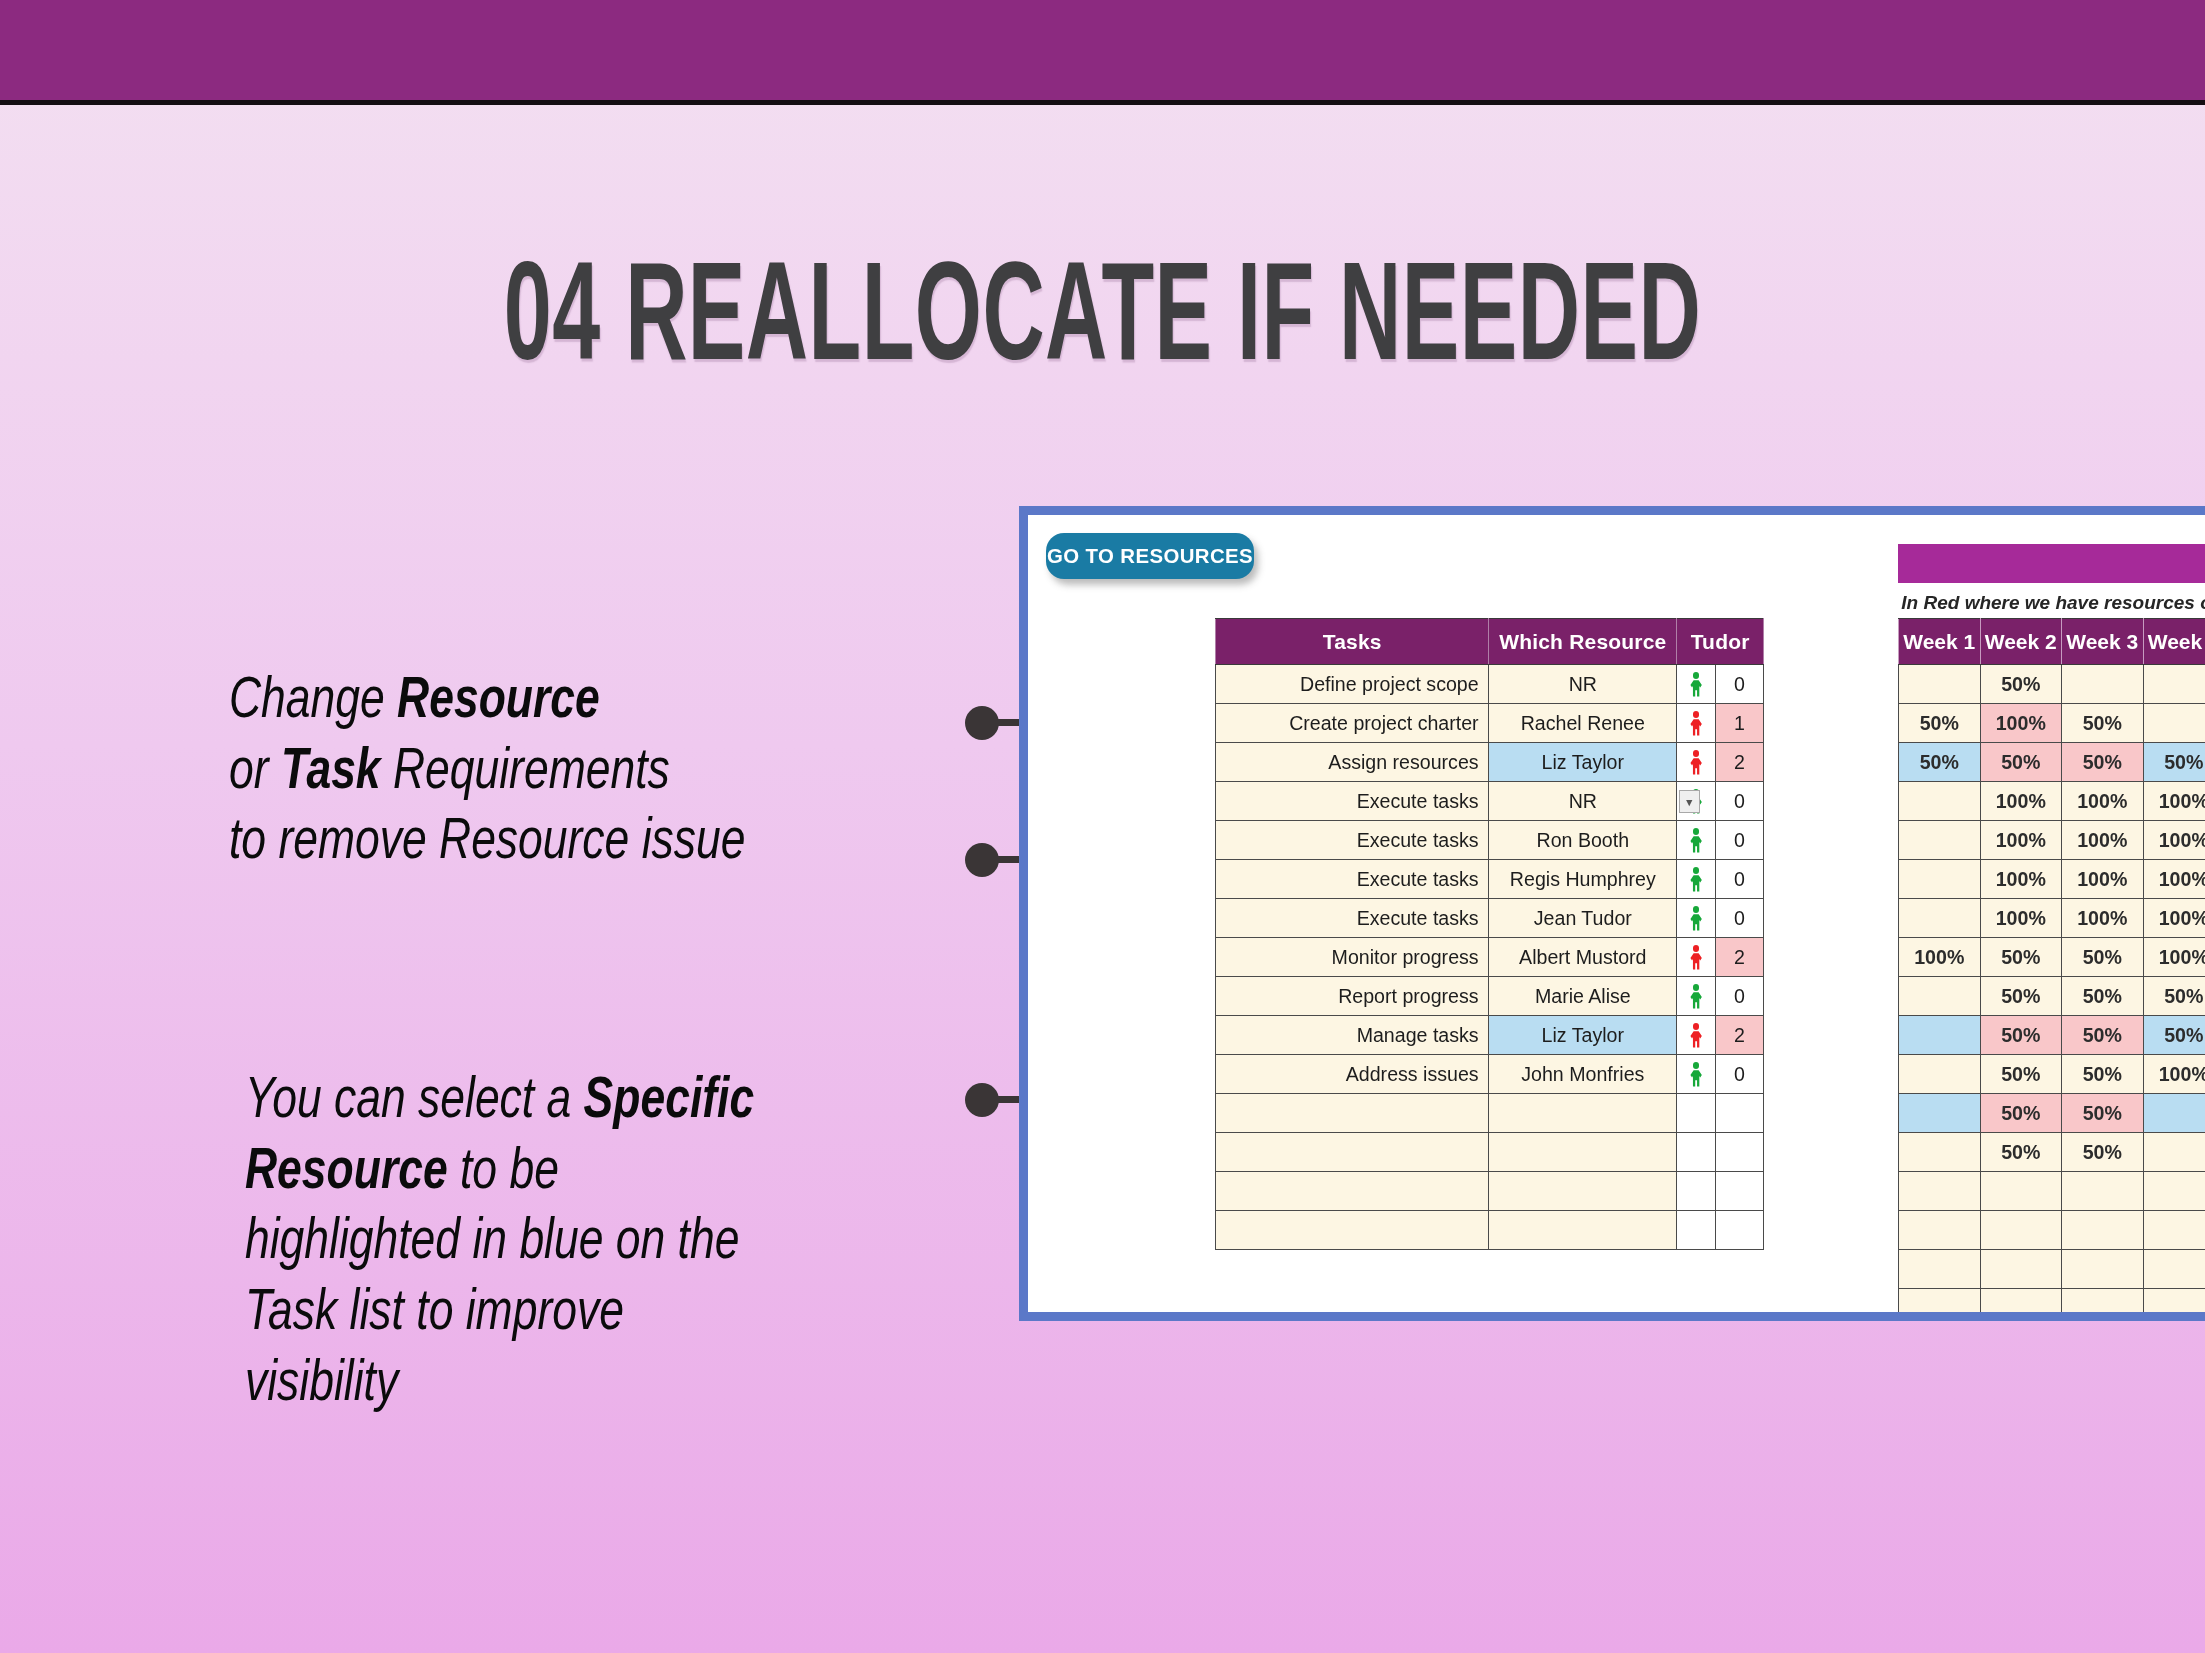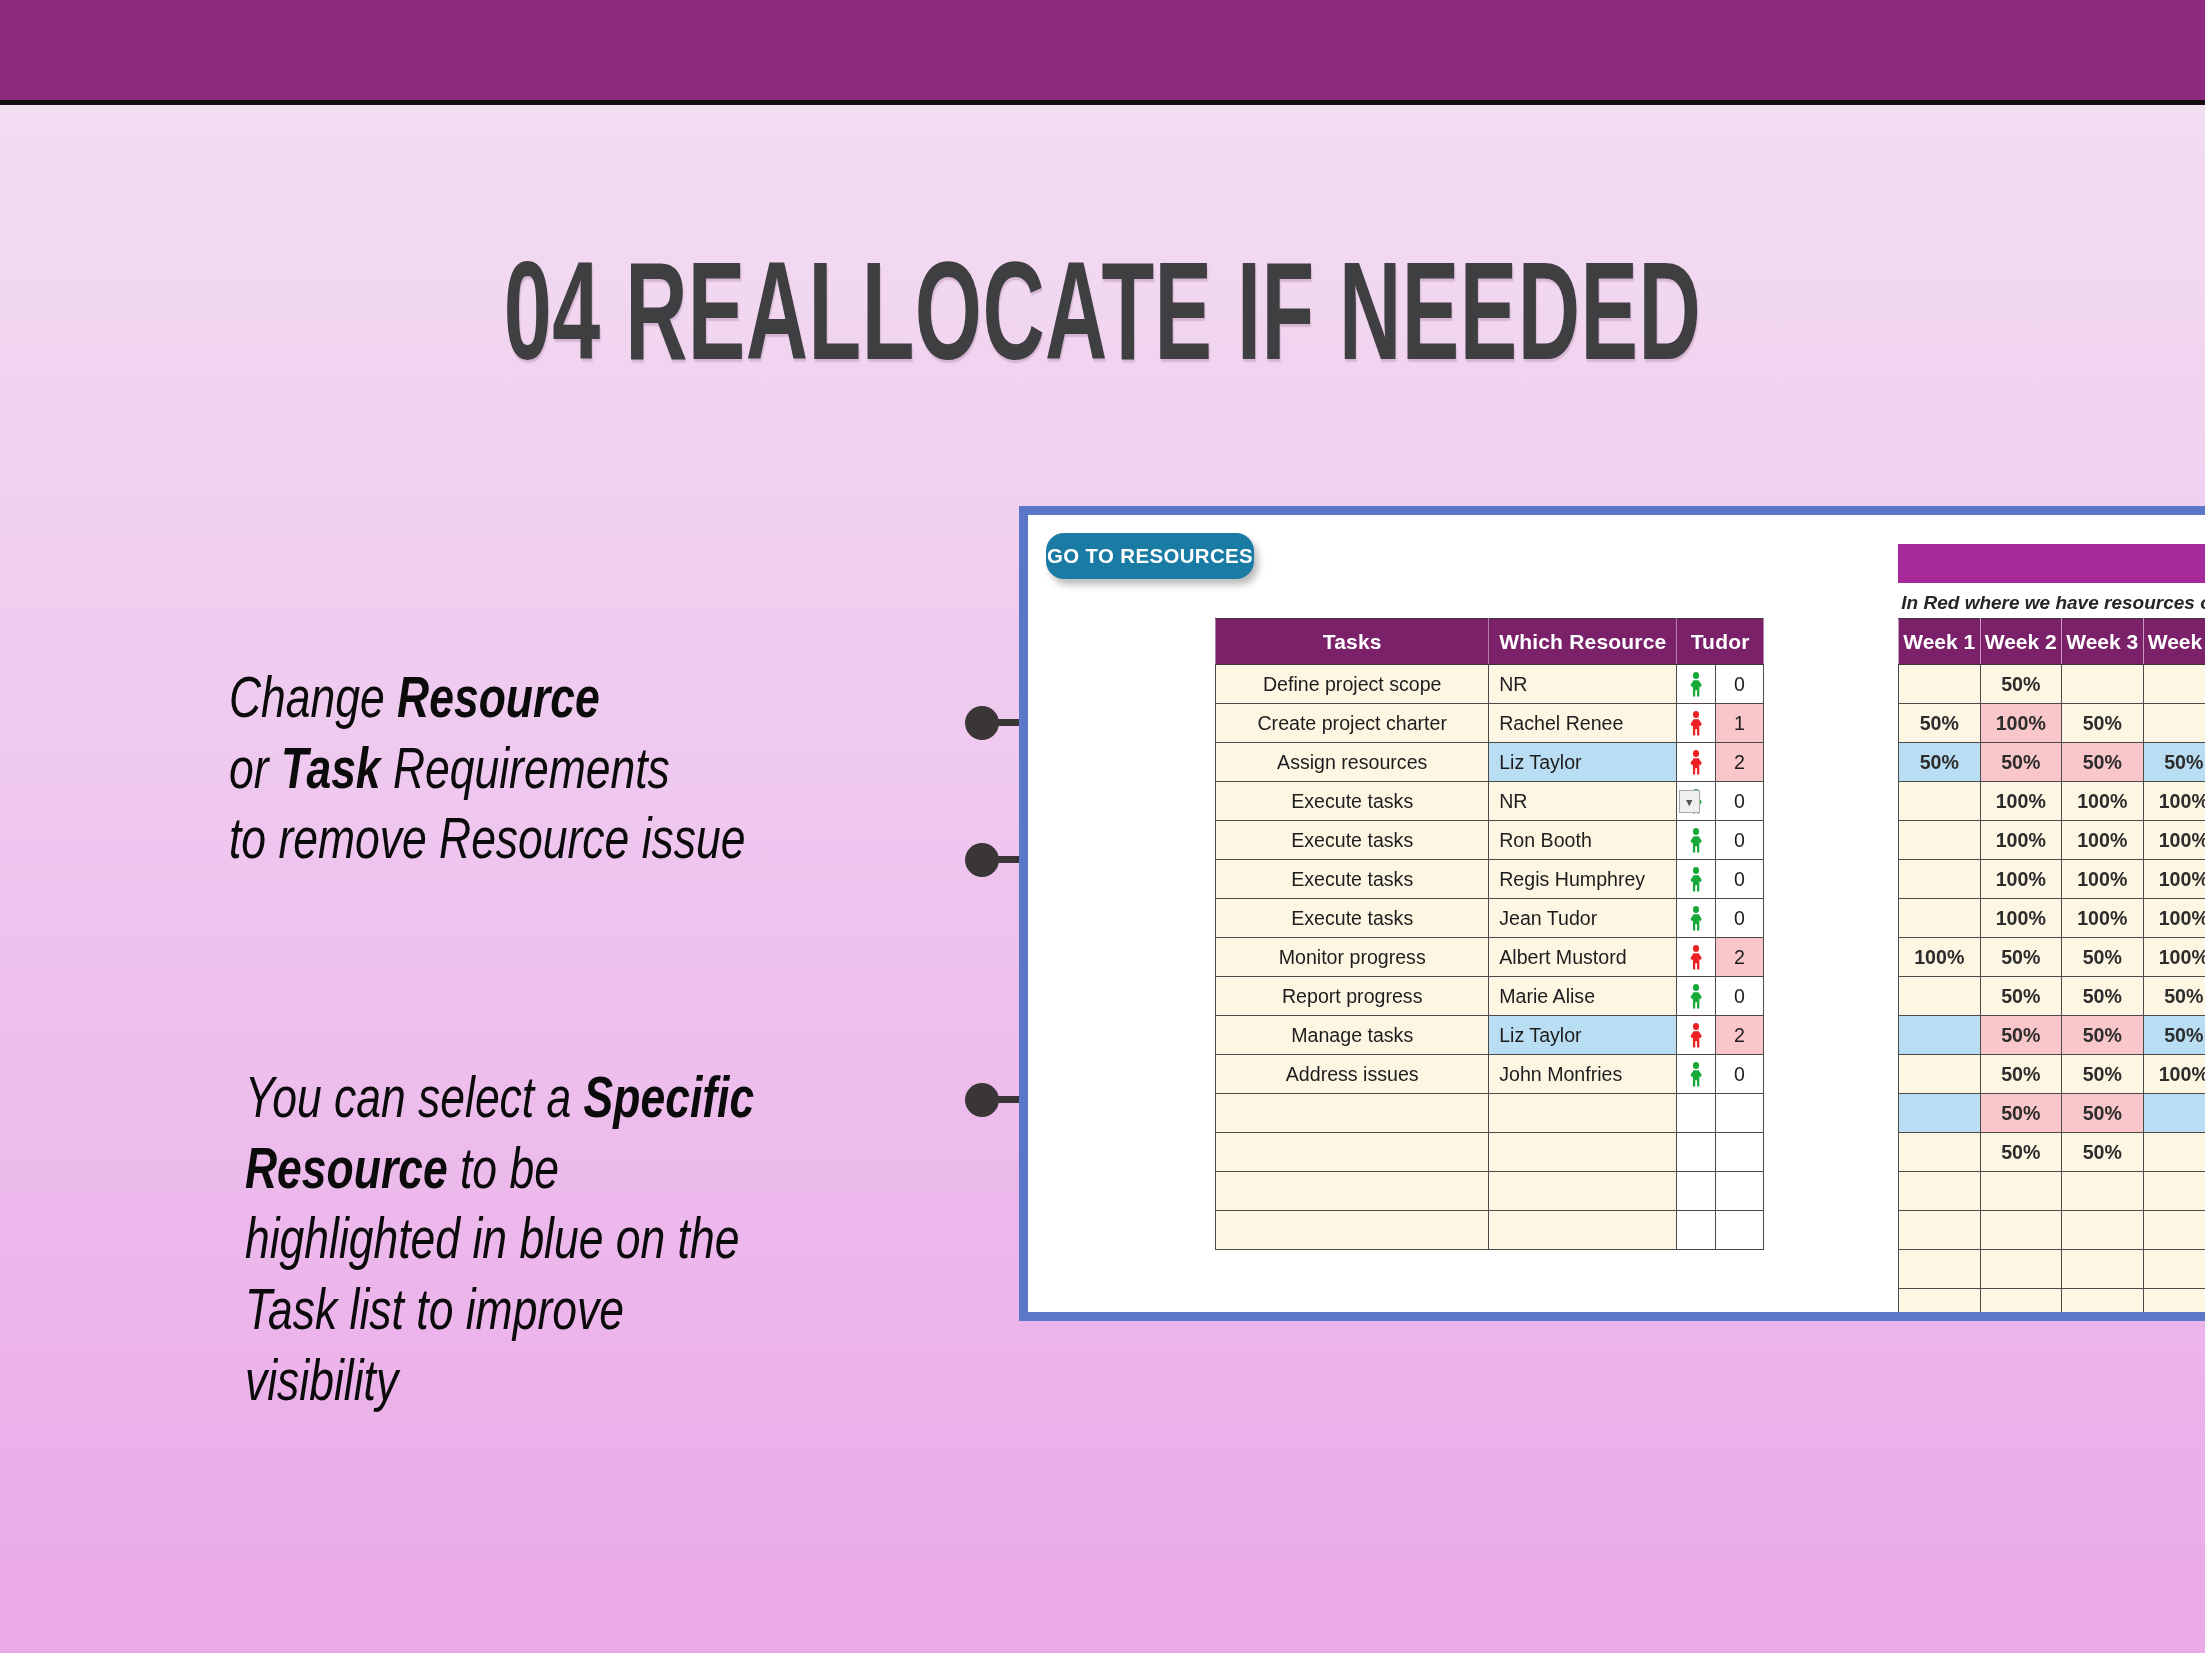--- a/index.html
+++ b/index.html
@@ -112,22 +112,22 @@
     text-align: center;
     letter-spacing: 0.2px;
   }
   #task-grid td {
     border: 1.6px solid #4a4a4a;
     height: 39px;
     background: #fdf6e3;
     padding: 0 9.8px;
     white-space: nowrap;
   }
-  #task-grid td.task { text-align: center; width: 274px; }
-  #task-grid td.res  { width: 188px; }
+  #task-grid td.task { text-align: right; width: 274px; }
+  #task-grid td.res  { text-align: center; width: 188px; }
   #task-grid td.icon { text-align: center; width: 39px; background: #ffffff; position: relative; padding: 0; }
   #task-grid td.num  { text-align: center; width: 48px; background: #ffffff; }
   #task-grid td.blue { background: #b9ddf2; }
   #task-grid td.red  { background: #f9c7c9; }
 
   .person { display: inline-block; width: 13px; height: 24.5px; position: relative; vertical-align: middle; }
   .person::before {
     content: ""; position: absolute; left: 3.3px; top: 0;
     width: 6.5px; height: 6.5px; border-radius: 50%; background: currentColor;
   }

